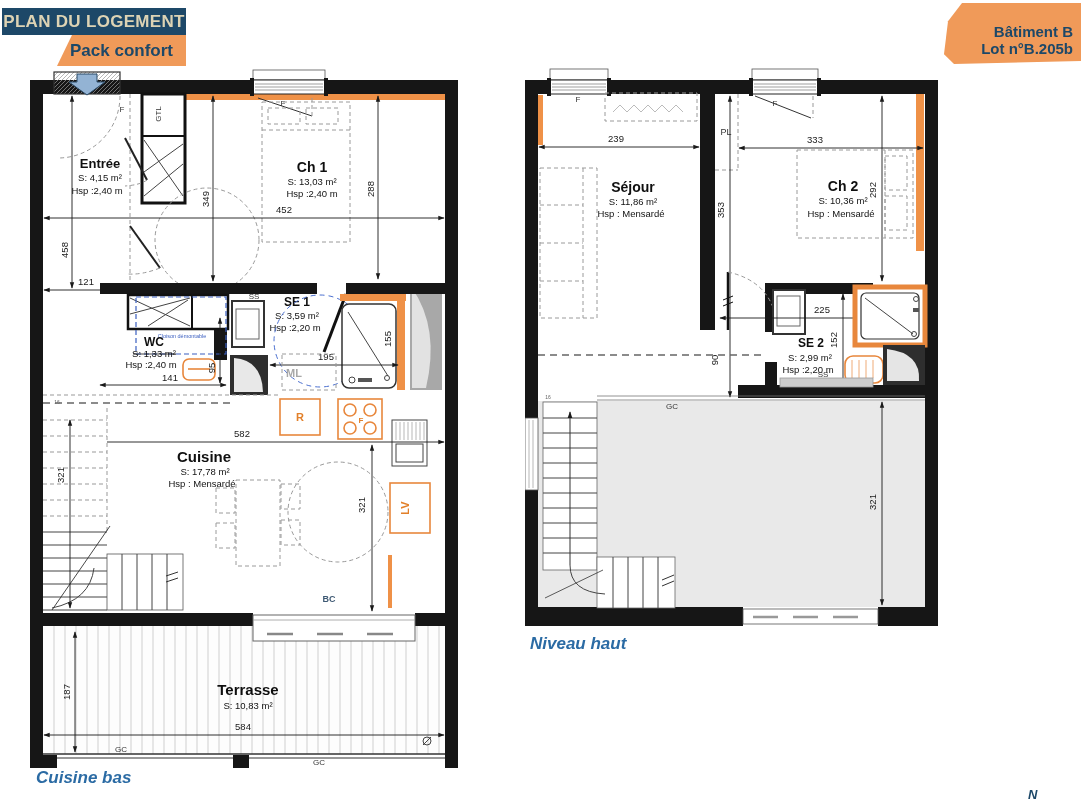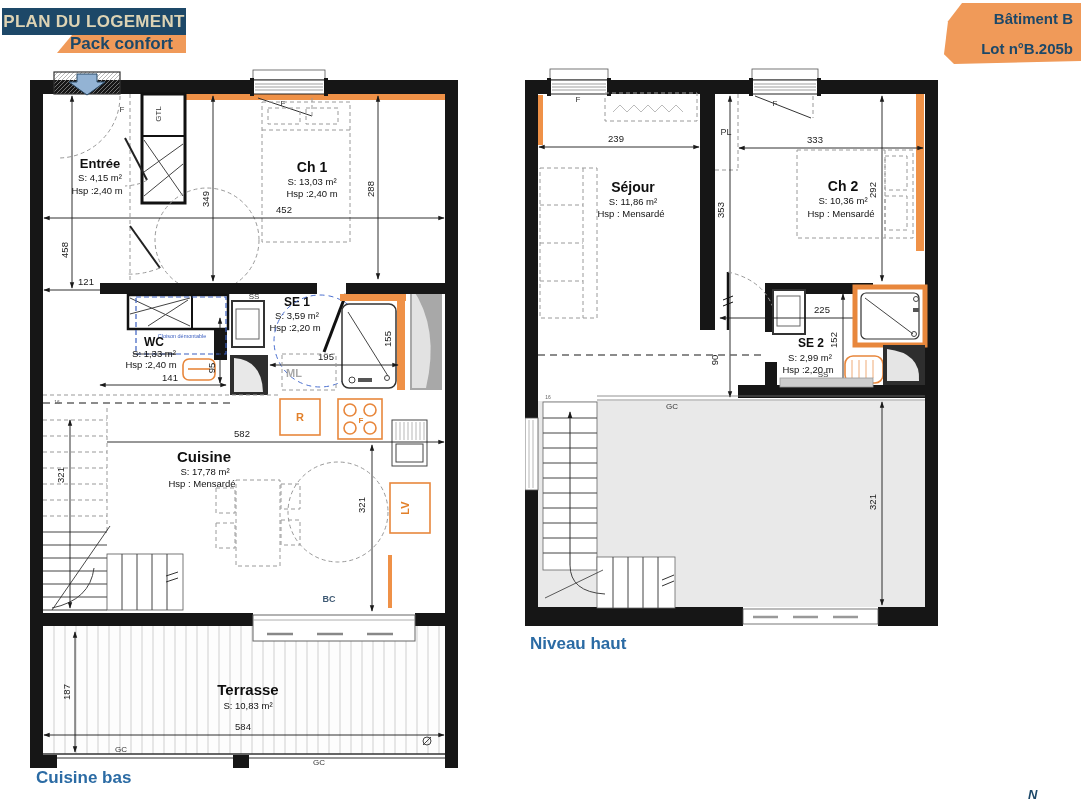--- a/index.html
+++ b/index.html
@@ -1,28 +1,28 @@
 <!DOCTYPE html>
 <html><head>
 <meta charset="utf-8">
 <style>
   html,body{margin:0;padding:0;}
   body{width:1081px;height:800px;background:#fff;position:relative;overflow:hidden;
        font-family:"Liberation Sans",sans-serif;}
   .abs{position:absolute;}
   #title-box{left:2px;top:8px;width:184px;height:27px;background:#1d4868;color:#ddd3b4;
        font-weight:bold;font-size:17px;display:flex;align-items:center;justify-content:center;letter-spacing:.3px;}
-  #pack-box{left:57px;top:35px;width:129px;height:18px;background:#f09a59;color:#1d4868;
+  #pack-box{left:57px;top:35px;width:129px;height:31px;background:#f09a59;color:#1d4868;
        font-weight:bold;font-size:17px;display:flex;align-items:center;justify-content:center;
        clip-path:polygon(15px 0,100% 0,100% 100%,0 100%);}
   #lot-badge{left:944px;top:3px;width:137px;height:61px;background:#f09a59;color:#1d4868;
-       font-weight:bold;font-size:15px;display:flex;flex-direction:column;justify-content:space-between;
+       font-weight:bold;font-size:15px;display:flex;flex-direction:column;justify-content:flex-end;
        padding:7px 8px 7px 22px;box-sizing:border-box;text-align:right;
        clip-path:polygon(18px 0,100% 0,100% 95%,10px 100%,0 84%,4px 30%);}
-  .cap{color:#2b6ba4;font-weight:bold;font-size:17px;}
+  .cap{color:#2b6ba4;font-weight:bold;font-style:italic;font-size:17px;}
   #cap-bas{left:36px;top:768px;}
   #cap-haut{left:530px;top:634px;}
   #north{left:1028px;top:787px;color:#1d4868;font-weight:bold;font-style:italic;font-size:13px;}
   svg{position:absolute;}
   .wall{fill:#161616;}
   .orf{fill:#ef9147;}
   .or{stroke:#e8873c;fill:none;stroke-width:1.6;}
   .thin{stroke:#444;stroke-width:1;fill:none;}
   .dim{stroke:#1a1a1a;stroke-width:.9;fill:none;}
   .dash{stroke:#999;stroke-dasharray:4 3;fill:none;stroke-width:1;}

